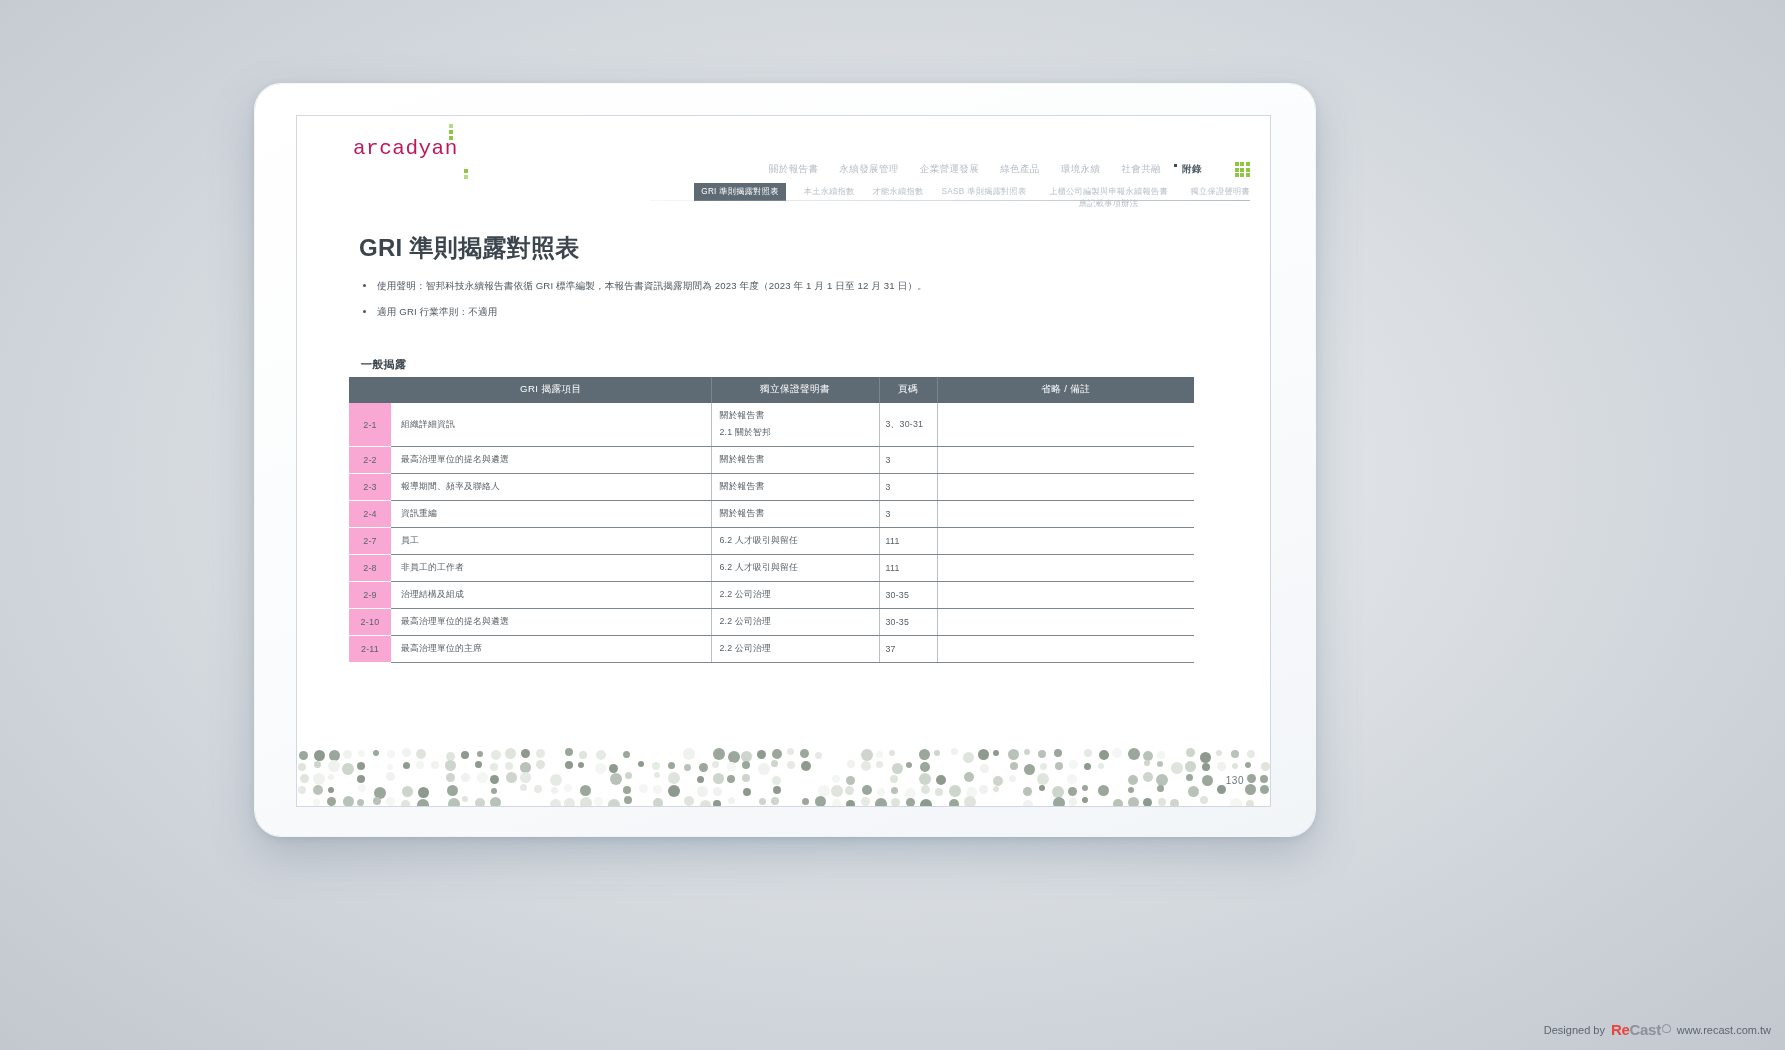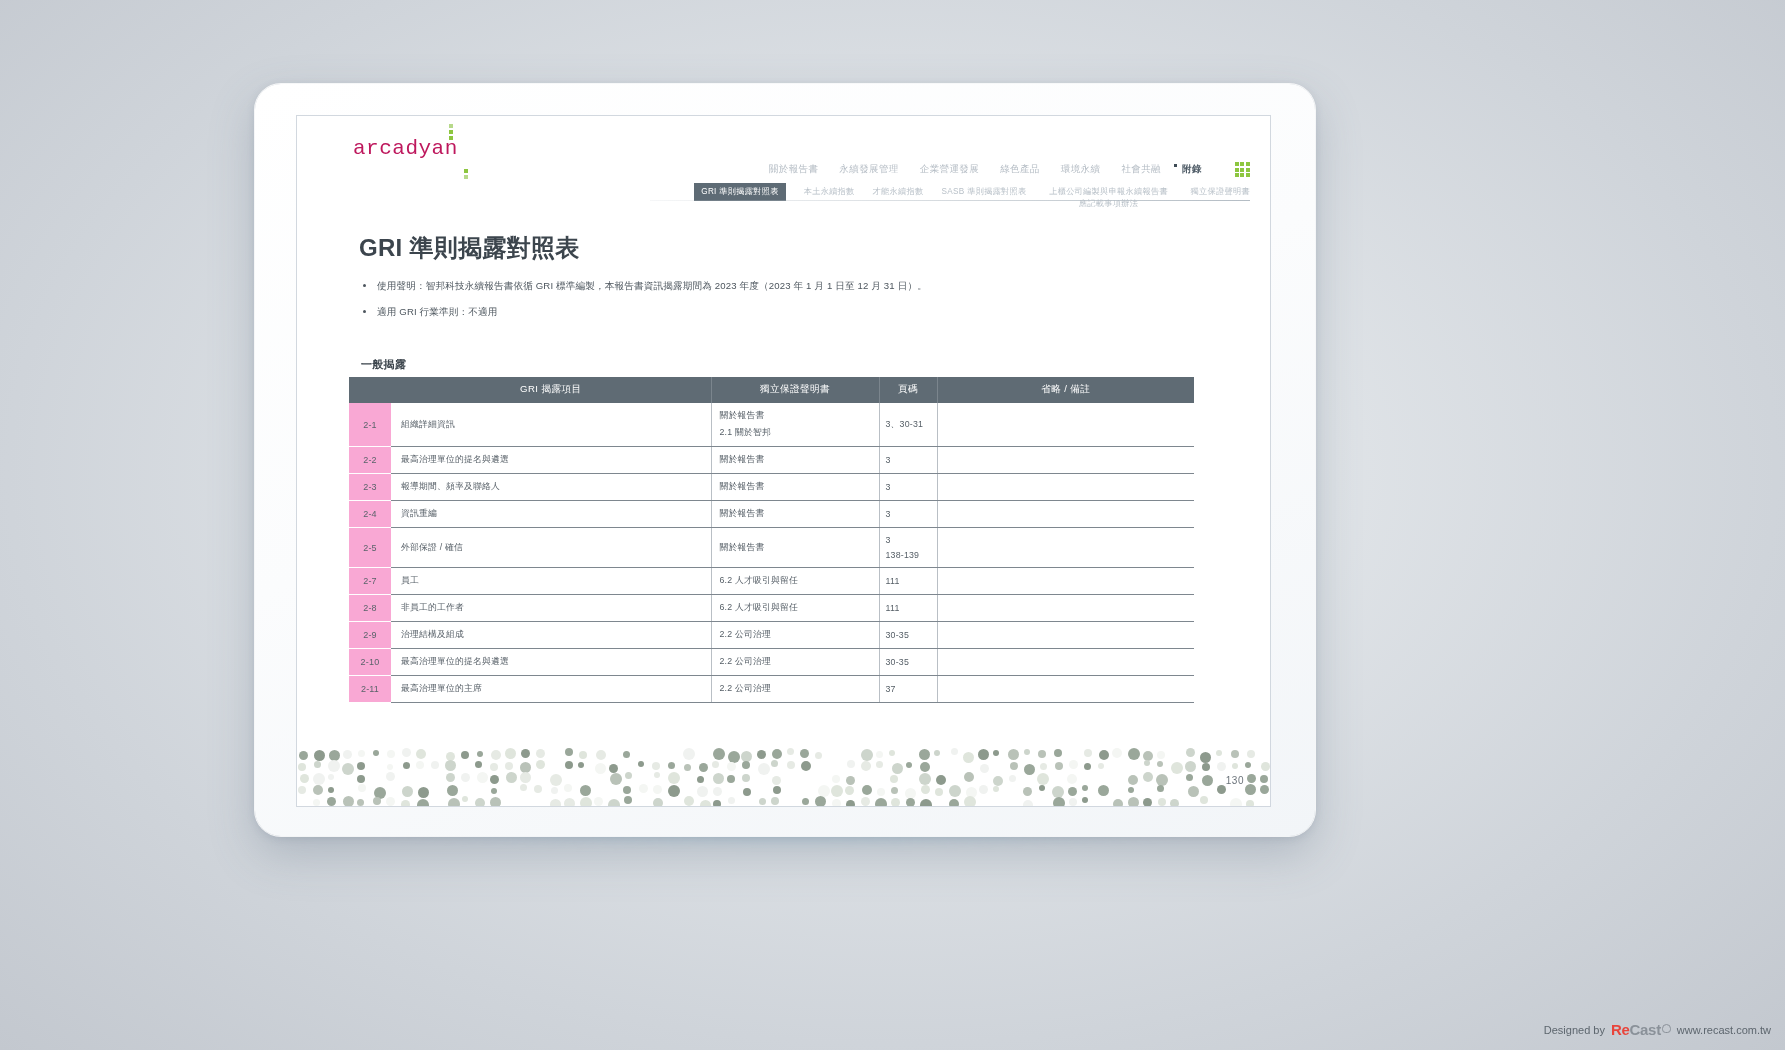--- a/index.html
+++ b/index.html
@@ -279,27 +279,20 @@
             <td class="cell-item">報導期間、頻率及聯絡人</td>
             <td class="cell-sec">關於報告書</td>
             <td class="cell-pg">3</td>
             <td class="cell-note"></td>
           </tr>
           <tr>
             <td class="cell-id">2-4</td>
             <td class="cell-item">資訊重編</td>
             <td class="cell-sec">關於報告書</td>
             <td class="cell-pg">3</td>
-            <td class="cell-note"></td>
-          </tr>
-          <tr class="tall">
-            <td class="cell-id">2-5</td>
-            <td class="cell-item">外部保證 / 確信</td>
-            <td class="cell-sec">關於報告書</td>
-            <td class="cell-pg">3<span class="line2">138-139</span></td>
             <td class="cell-note"></td>
           </tr>
           <tr>
             <td class="cell-id">2-7</td>
             <td class="cell-item">員工</td>
             <td class="cell-sec">6.2 人才吸引與留任</td>
             <td class="cell-pg">111</td>
             <td class="cell-note"></td>
           </tr>
           <tr>

